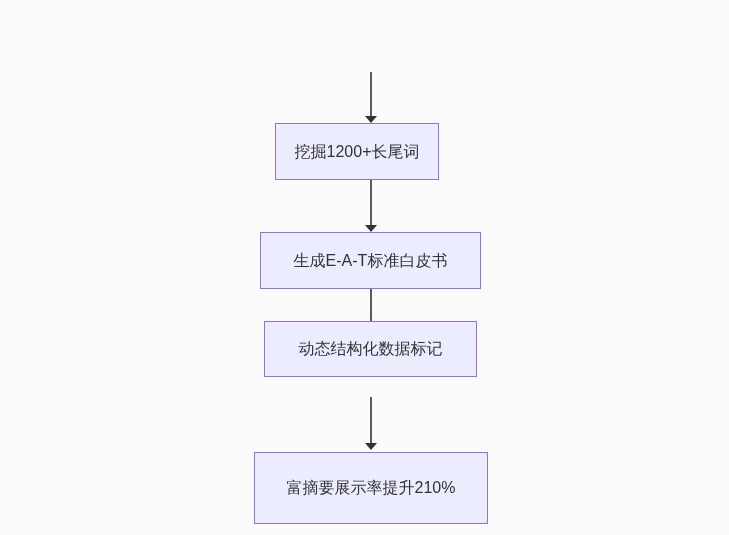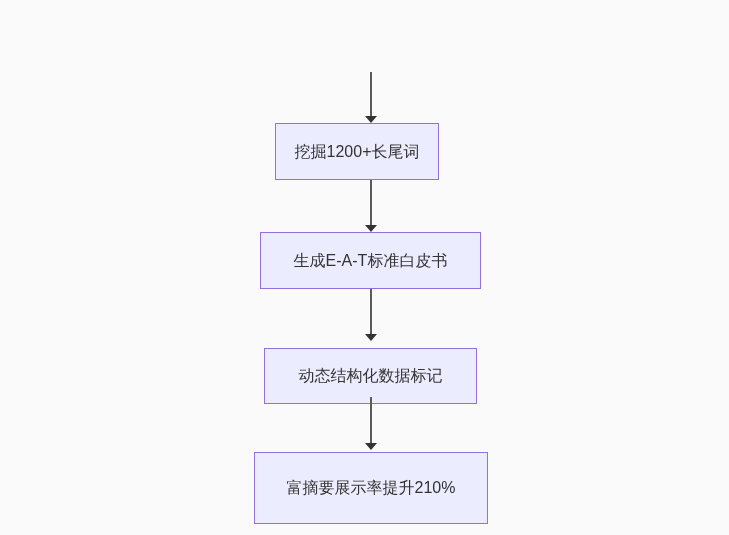--- a/index.html
+++ b/index.html
@@ -25,21 +25,21 @@
     line-height: 1.2;
     display: flex;
     align-items: center;
     justify-content: center;
     text-align: center;
     white-space: nowrap;
   }
   #n1 { left: 299px; top: 15px;  width: 145px; height: 57px; }
   #n2 { left: 275px; top: 123px; width: 164px; height: 57px; }
   #n3 { left: 245px; top: 232px; width: 221px; height: 57px; margin-left: 15px; }
-  #n4 { left: 264px; top: 348px; width: 213px; height: 56px; }
+  #n4 { left: 264px; top: 321px; width: 213px; height: 56px; }
   #n5 { left: 254px; top: 452px; width: 234px; height: 72px; }
 
   .arrow {
     position: absolute;
     left: 365px;
     width: 12px;
     display: flex;
     flex-direction: column;
     align-items: center;
   }

